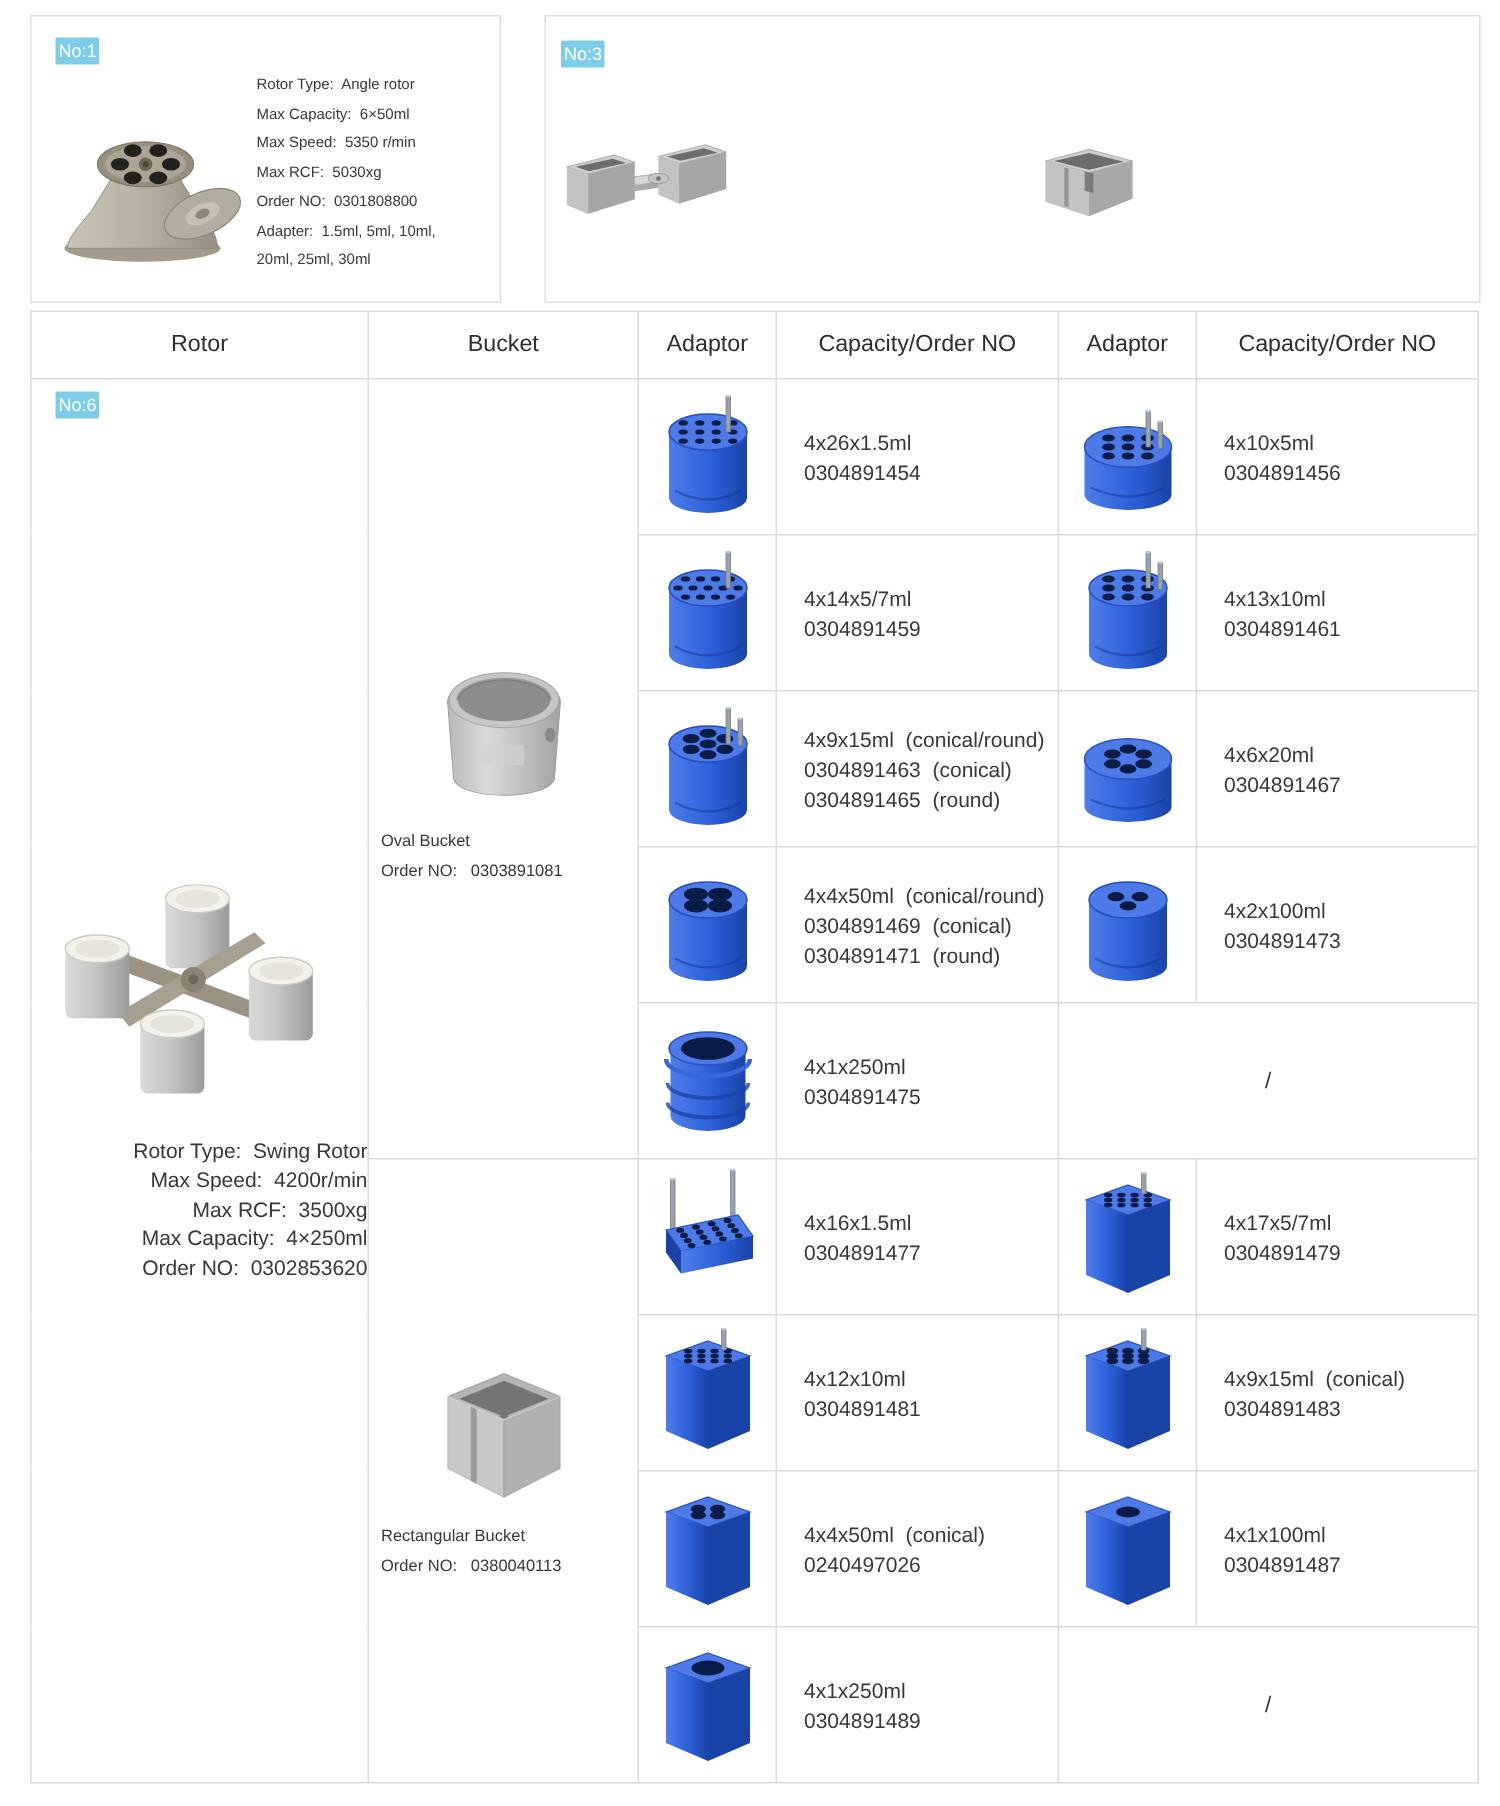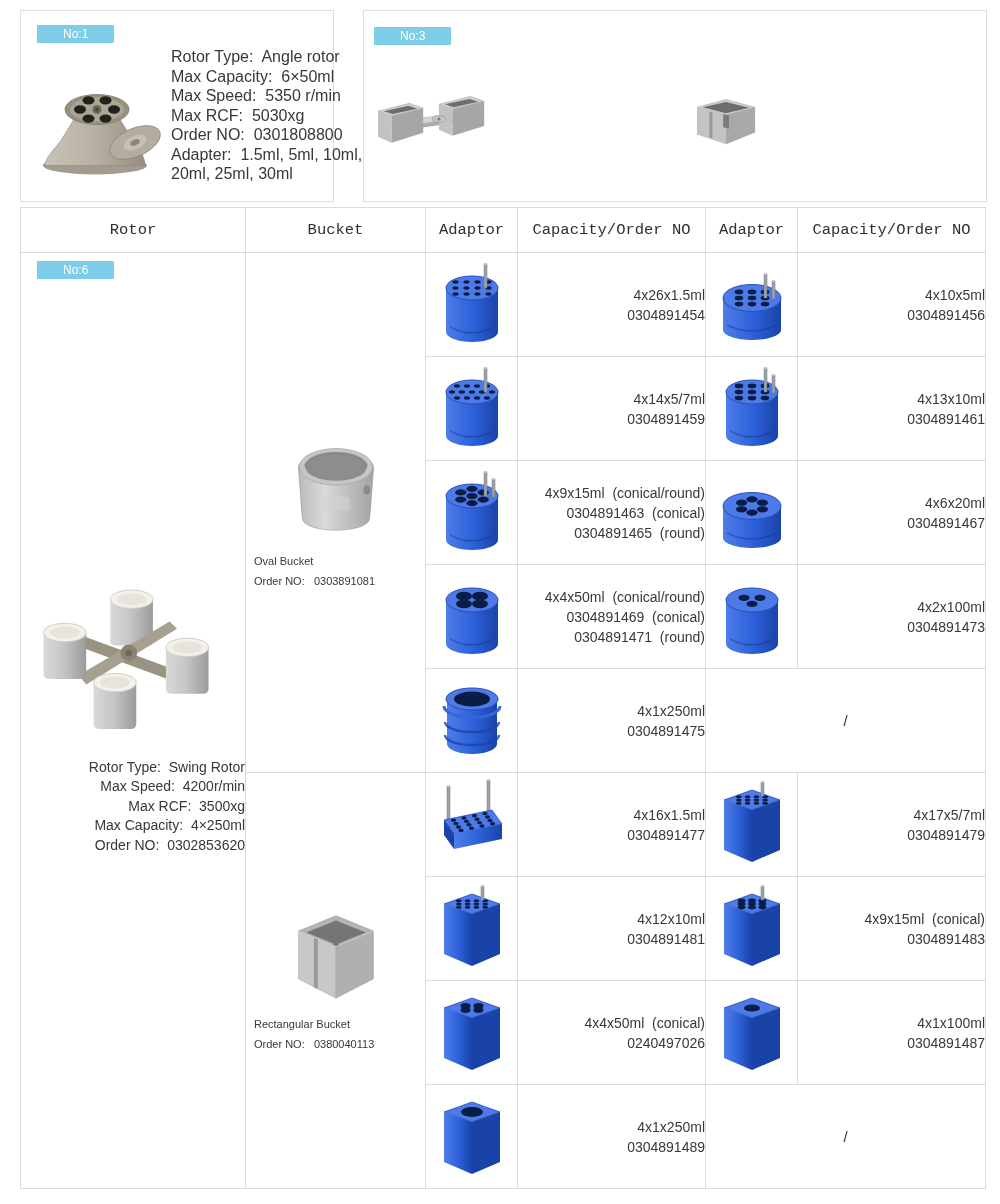--- a/index.html
+++ b/index.html
@@ -3,40 +3,40 @@
 <meta charset="utf-8">
 <style>
   html,body{margin:0;padding:0;background:#ffffff;}
   body{width:1000px;height:1204px;position:relative;font-family:"Liberation Sans",sans-serif;color:#383838;}
   .page{position:absolute;inset:0;background:#fff;}
 
   
   .top-box{position:absolute;border:1px solid #dedede;background:#fff;}
   .box1{left:20px;top:10px;width:312px;height:190px;}
   .box2{left:363px;top:10px;width:622px;height:190px;}
-  .badge{display:inline-block;background:#7ecde8;color:#fff;font-size:12px;line-height:1;padding:3px 26px;border-radius:1px;text-align:center;}
+  .badge{display:inline-block;background:#7ecde8;color:#fff;font-size:12px;line-height:1;padding:3px 2px;border-radius:1px;text-align:center;}
   .box-badge1{position:absolute;left:16px;top:14px;}
   .box-badge2{position:absolute;left:10px;top:16px;}
-  .specs{white-space:pre-wrap;font-size:16px;line-height:19.5px;color:#383838;}
+  .specs{white-space:pre-wrap;font-size:10px;line-height:19.5px;color:#383838;}
   .box1 .product-img{position:absolute;left:12px;top:56px;}
   .box1 .specs{position:absolute;left:150px;top:36px;width:206px;}
   .box2 .product-img{position:absolute;left:12px;top:70px;}
   .box2 .specs-rotor{position:absolute;left:140px;top:53px;width:228px;}
   .box2 .bucket-img{position:absolute;left:330px;top:76px;}
   .box2 .specs-bucket{position:absolute;left:402px;top:53px;width:222px;}
 
   
   table.main{position:absolute;left:20px;top:207px;width:965px;border-collapse:collapse;table-layout:fixed;background:#fff;}
   th,td{border:1px solid #dcdcdc;padding:0;}
-  thead tr{height:45px;font-family:Liberation Mono, monospace;}
+  thead tr{height:45px;}
   tbody tr{height:104px;}
   th{font-size:15.5px;font-weight:400;color:#2e2e2e;text-align:center;vertical-align:middle;}
   .adapter-cell{text-align:center;vertical-align:middle;}
   .cap-cell{vertical-align:middle;}
-  .cap-text{margin-left:18px;font-size:14px;line-height:20px;white-space:pre-wrap;text-align:right;}
+  .cap-text{margin-left:18px;font-size:14px;line-height:20px;white-space:pre-wrap;text-align:left;}
   .rotor-cell{position:relative;vertical-align:middle;text-align:center;}
   .cell-badge{position:absolute;left:16px;top:8px;}
   .rotor-img{display:block;margin:0 auto;}
   .rotor-specs{display:block;text-align:right;margin:14px 0 0 36px;white-space:pre-wrap;font-size:14px;line-height:19.5px;}
   .bucket-cell{vertical-align:middle;}
   .bucket-img-tbl{display:block;margin:0 auto 10px auto;}
   .bucket-text{margin-left:8px;font-size:11px;line-height:20px;white-space:pre-wrap;text-align:left;}
   .slash-cell{text-align:center;vertical-align:middle;font-size:15px;color:#333;}
   .adapter-svg{display:inline-block;vertical-align:middle;}
 </style>

